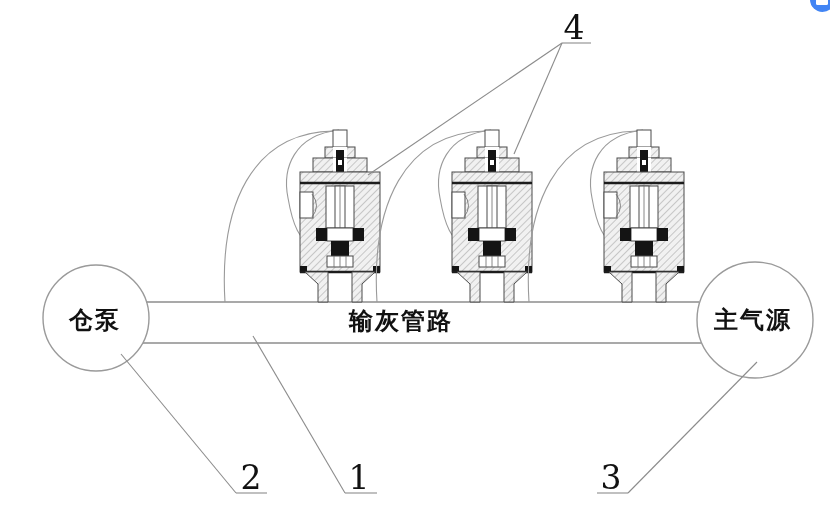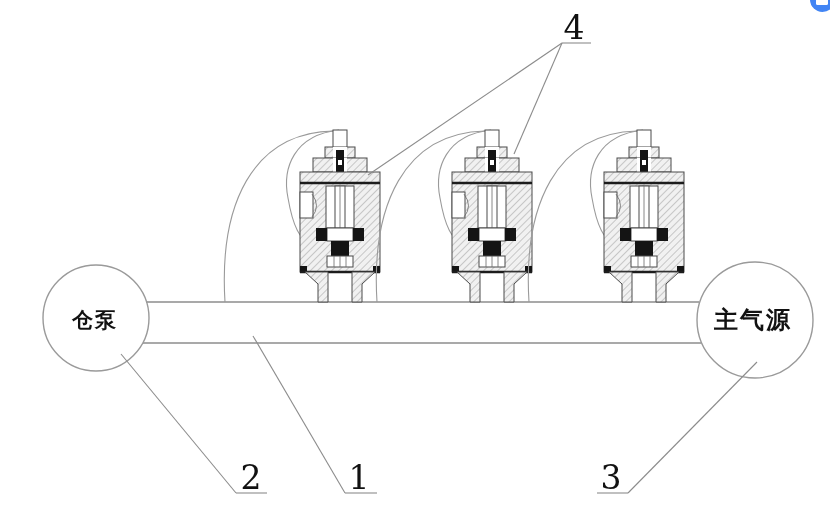--- a/index.html
+++ b/index.html
@@ -20,21 +20,21 @@
   .whn{fill:#ffffff;stroke:none;}
   .ht{fill:url(#hatch);stroke:#4a4a4a;stroke-width:1;}
   .bk{fill:#141414;stroke:none;}
   .bold{stroke:#1c1c1c;stroke-width:2.4;}
   .thin{stroke:#6a6a6a;stroke-width:0.8;fill:none;}
   
   .lbl{
     position:absolute;transform:translate(-50%,-50%);
     color:#111;white-space:nowrap;line-height:1;
   }
-  .cjk{font-size:21px;font-weight:600;letter-spacing:2px;font-family:"DejaVu Sans",sans-serif;}
+  .cjk{font-size:24px;font-weight:600;letter-spacing:2px;font-family:"DejaVu Sans",sans-serif;}
   .digit{font-family:"DejaVu Serif","Liberation Serif",serif;font-size:33px;font-weight:500;}
   
   .badge{
     position:absolute;left:810px;top:-13px;
     width:25px;height:25px;border-radius:50%;
     background:#4285f4;
   }
   .badge-glyph{
     position:absolute;left:6px;top:12px;
     width:12px;height:6px;border-radius:1.5px;
@@ -124,20 +124,21 @@
     <g>
       <line class="leader" x1="597" y1="493" x2="628" y2="493"></line>
       <line class="leader" x1="628" y1="493" x2="757" y2="362"></line>
     </g>
   </svg>
 
   <div class="lbl cjk" style="left:95px;top:320px;">仓泵</div>
 
   <div class="lbl cjk" style="left:753px;top:320px;font-size:24px;">主气源</div>
 
+  <div class="lbl cjk" style="left:401px;top:321px;">输灰管路</div>
 
   <div class="lbl digit" style="left:574px;top:27px;">4</div>
 
   <div class="lbl digit" style="left:251px;top:477px;">2</div>
 
   <div class="lbl digit" style="left:359px;top:477px;">1</div>
 
   <div class="lbl digit" style="left:611px;top:477px;">3</div>
 
   <div class="badge">

